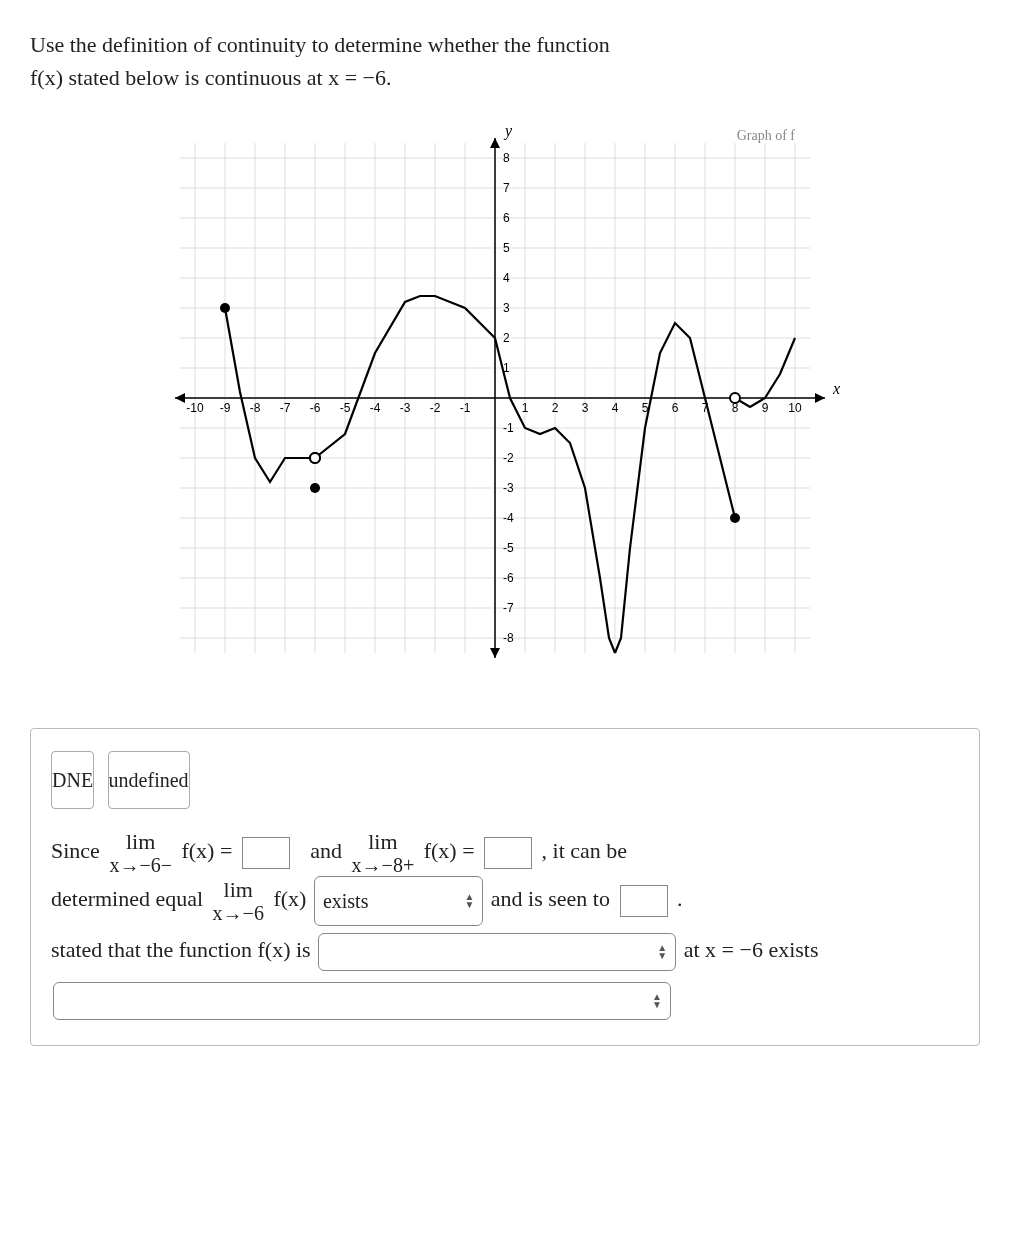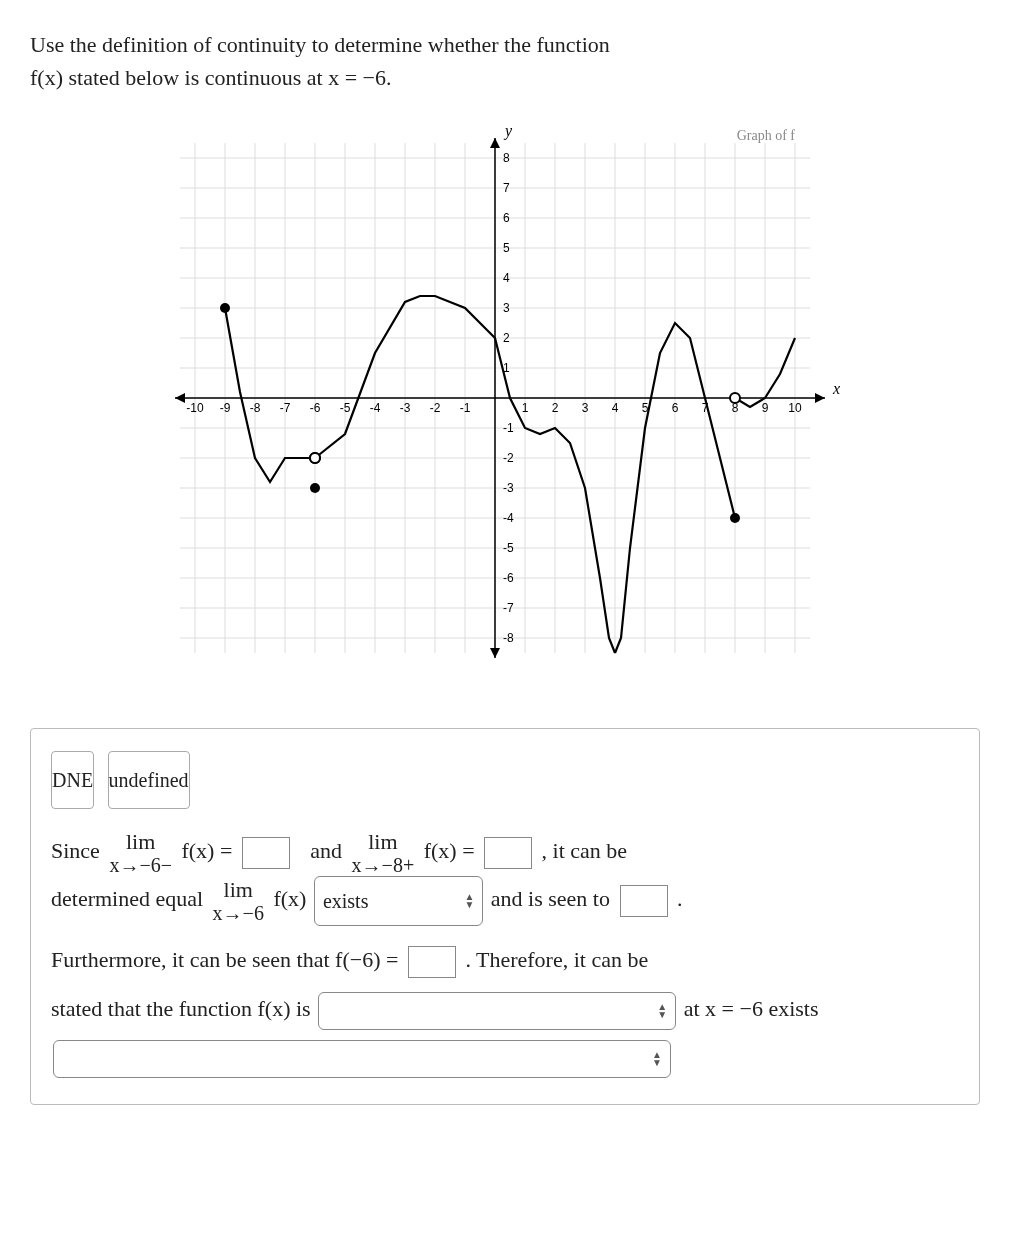--- a/index.html
+++ b/index.html
@@ -243,26 +243,20 @@
     <span class="select">
       <span>exists</span>
       <span style="display:inline-block;width:90px"></span>
       <span class="stepper">▲<br>▼</span>
     </span>
     <span> and is seen to </span>
     <span class="blank"></span>
     <span>.</span>
   </div>
 
-  <div style="margin-top:10px;">
-    <span>Furthermore, it can be seen that </span>
-    <span class="math-i">f(−6) = </span>
-    <span class="blank"></span>
-    <span>. Therefore, it can be</span>
-  </div>
 
   <div>
     <span>stated that the function </span>
     <span class="math-i">f(x)</span>
     <span> is </span>
     <span class="select wide">
       <span style="flex:1"></span>
       <span class="stepper">▲<br>▼</span>
     </span>
     <span> at </span>

